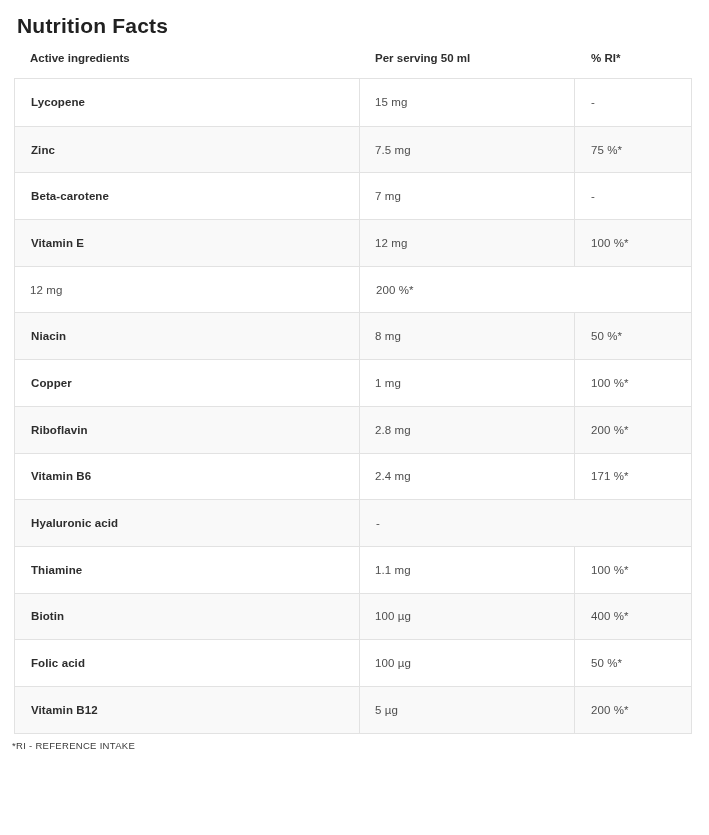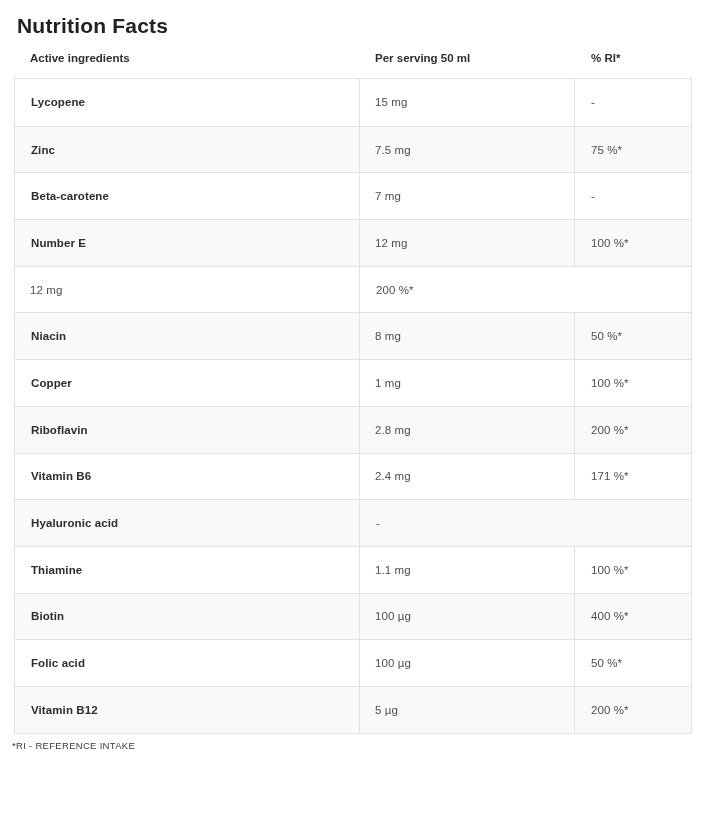--- a/index.html
+++ b/index.html
@@ -125,21 +125,21 @@
       <div class="cell ri">75 %*</div>
     </div>
 
     <div class="row">
       <div class="cell name">Beta-carotene</div>
       <div class="cell amount">7 mg</div>
       <div class="cell ri">-</div>
     </div>
 
     <div class="row">
-      <div class="cell name">Number E</div>
+      <div class="cell name">Vitamin E</div>
       <div class="cell amount">12 mg</div>
       <div class="cell ri">100 %*</div>
     </div>
 
     <div class="row">
       <div class="cell amount">12 mg</div>
       <div class="cell ri">200 %*</div>
     </div>
 
     <div class="row">

